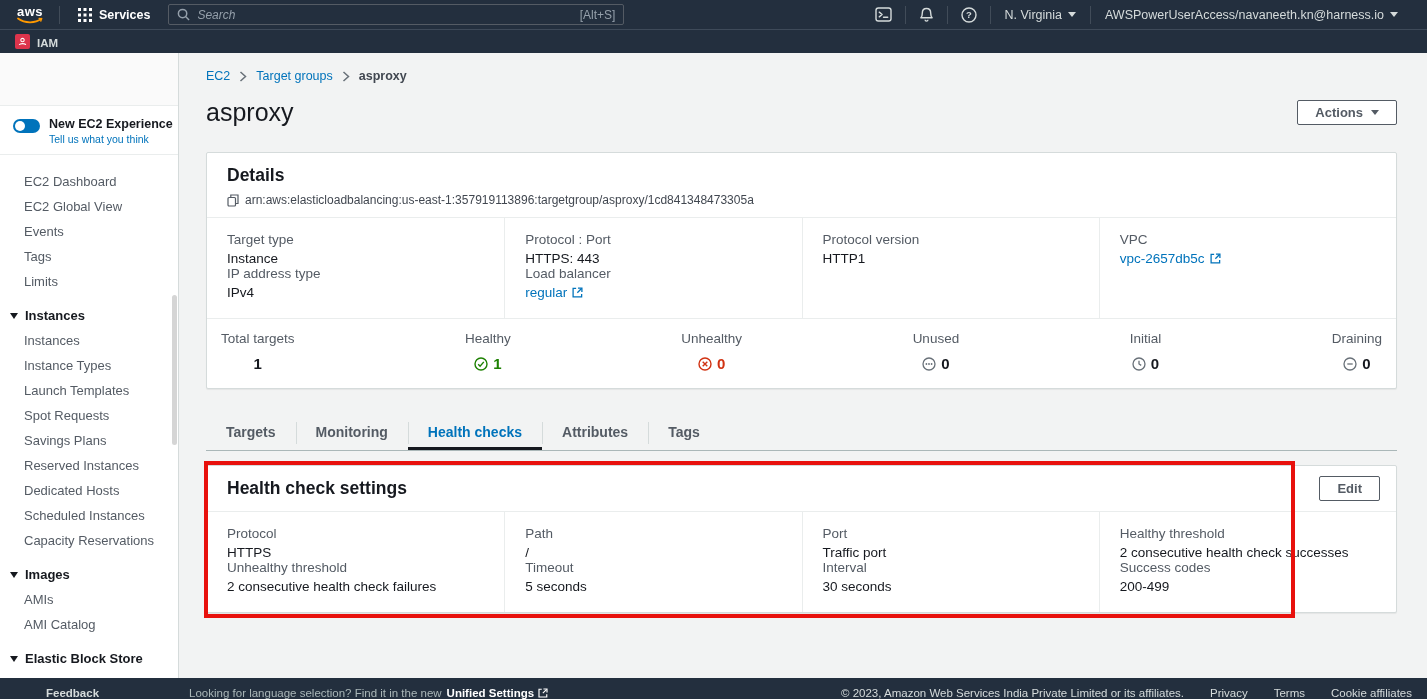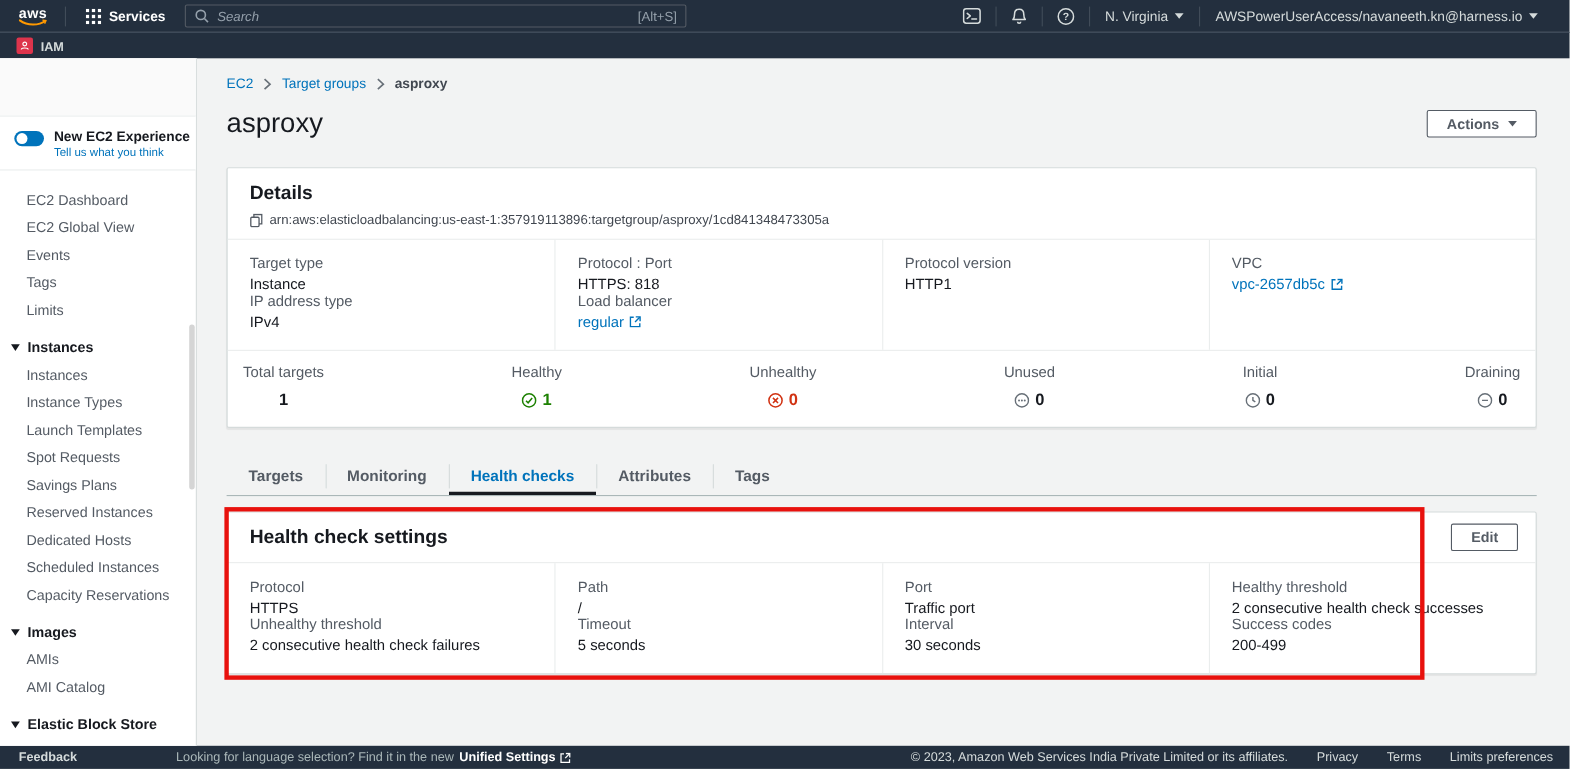--- a/index.html
+++ b/index.html
@@ -78,21 +78,21 @@
   .tabs { display:flex; margin-top:26px; border-bottom:1px solid #aab7b8; }
   .tab { padding:9px 20px 10px; font-size:14px; font-weight:bold; color:#545b64; position:relative; cursor:pointer; }
   .tab + .tab::before { content:""; position:absolute; left:0; top:7px; height:22px; width:1px; background:#d5dbdb; }
   .tab.active { color:#0073bb; box-shadow:inset 0 -3px 0 #16191f; }
 
   .card-health { margin-top:14px; position:relative; }
   .hc-header { display:flex; justify-content:space-between; align-items:center; padding:10px 16px 10px 20px; }
   .red-overlay { position:absolute; left:-3px; top:-5px; width:1091px; height:calc(100% + 11px); border:4px solid #e8110d; pointer-events:none; z-index:5; }
 
   
-  .footer { height:21px; background:#232f3e; display:flex; align-items:center; padding:0 15px 0 17px; font-size:11.5px; color:#d5dbdb; }
+  .footer { height:21px; background:#232f3e; display:flex; align-items:flex-end; padding:0 15px 0 46px; font-size:11.5px; color:#d5dbdb; }
   .footer .feedback { font-weight:bold; color:#d5dbdb; cursor:pointer; }
   .lang-text { margin-left:90px; color:#aab7b8; }
   .lang-link { color:#fff; font-weight:bold; margin-left:5px; display:inline-flex; align-items:center; gap:4px; cursor:pointer; }
   .foot-right { margin-left:auto; display:flex; align-items:center; gap:26px; }
   .foot-link { cursor:pointer; }
 
   svg { display:block; }
 </style>
 </head>
 <body>
@@ -264,21 +264,21 @@
             <div class="field-value">Instance</div>
           </div>
           <div class="field">
             <div class="field-label">IP address type</div>
             <div class="field-value">IPv4</div>
           </div>
         </div>
         <div class="dcol">
           <div class="field">
             <div class="field-label">Protocol : Port</div>
-            <div class="field-value">HTTPS: 818</div>
+            <div class="field-value">HTTPS: 443</div>
           </div>
           <div class="field">
             <div class="field-label">Load balancer</div>
             <div class="field-value"><span class="link-value">
                   <span>regular</span>
                   <svg width="11" height="11" viewBox="0 0 12 12">
                     <path d="M4.5 1.5 H1.2 V10.8 H10.5 V7.5" stroke="#0073bb" stroke-width="1.4" fill="none"></path>
                     <path d="M6.5 1.2 H10.8 V5.5" stroke="#0073bb" stroke-width="1.4" fill="none"></path>
                     <line x1="10.4" y1="1.6" x2="5.8" y2="6.2" stroke="#0073bb" stroke-width="1.4"></line>
                   </svg>
@@ -439,15 +439,15 @@
     <svg width="10" height="10" viewBox="0 0 12 12">
         <path d="M4.5 1.5 H1.2 V10.8 H10.5 V7.5" stroke="#fff" stroke-width="1.4" fill="none"></path>
         <path d="M6.5 1.2 H10.8 V5.5" stroke="#fff" stroke-width="1.4" fill="none"></path>
         <line x1="10.4" y1="1.6" x2="5.8" y2="6.2" stroke="#fff" stroke-width="1.4"></line>
       </svg>
   </span>
   <span class="foot-right">
     <span>© 2023, Amazon Web Services India Private Limited or its affiliates.</span>
     <span class="foot-link">Privacy</span>
     <span class="foot-link">Terms</span>
-    <span class="foot-link">Limits preferences</span>
+    <span class="foot-link">Cookie affiliates</span>
   </span>
 </div>
 
 </body></html>

